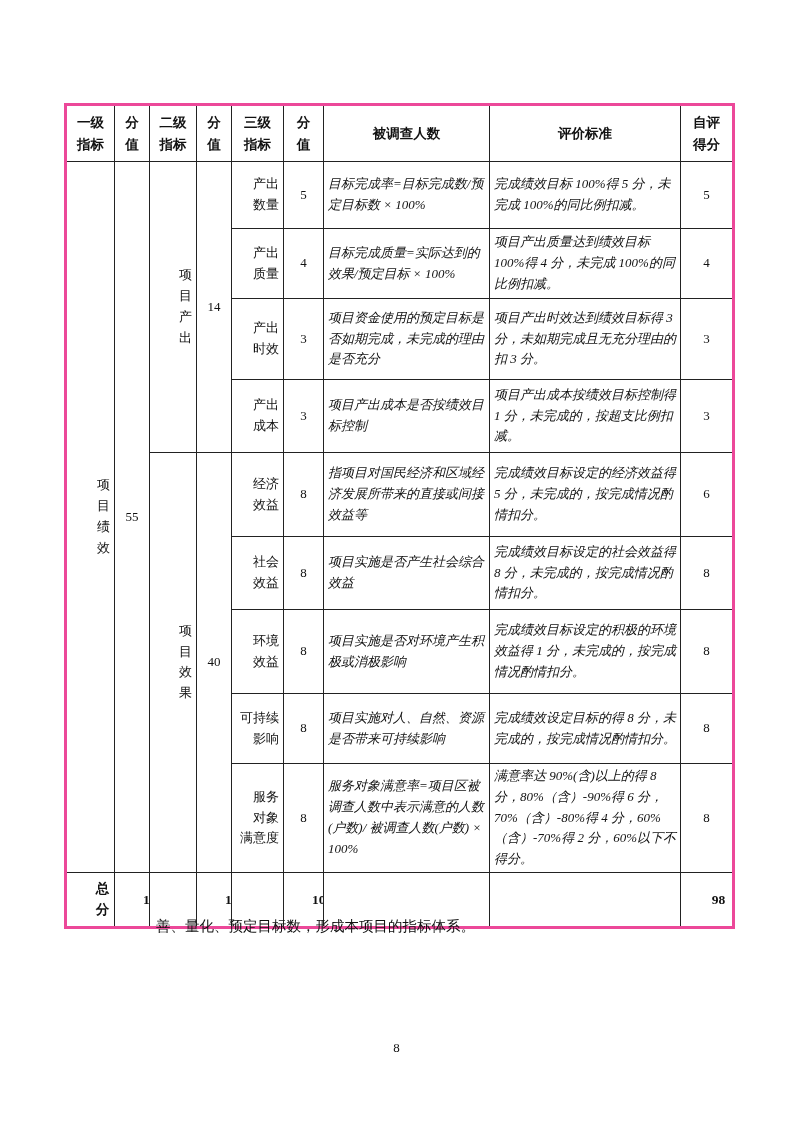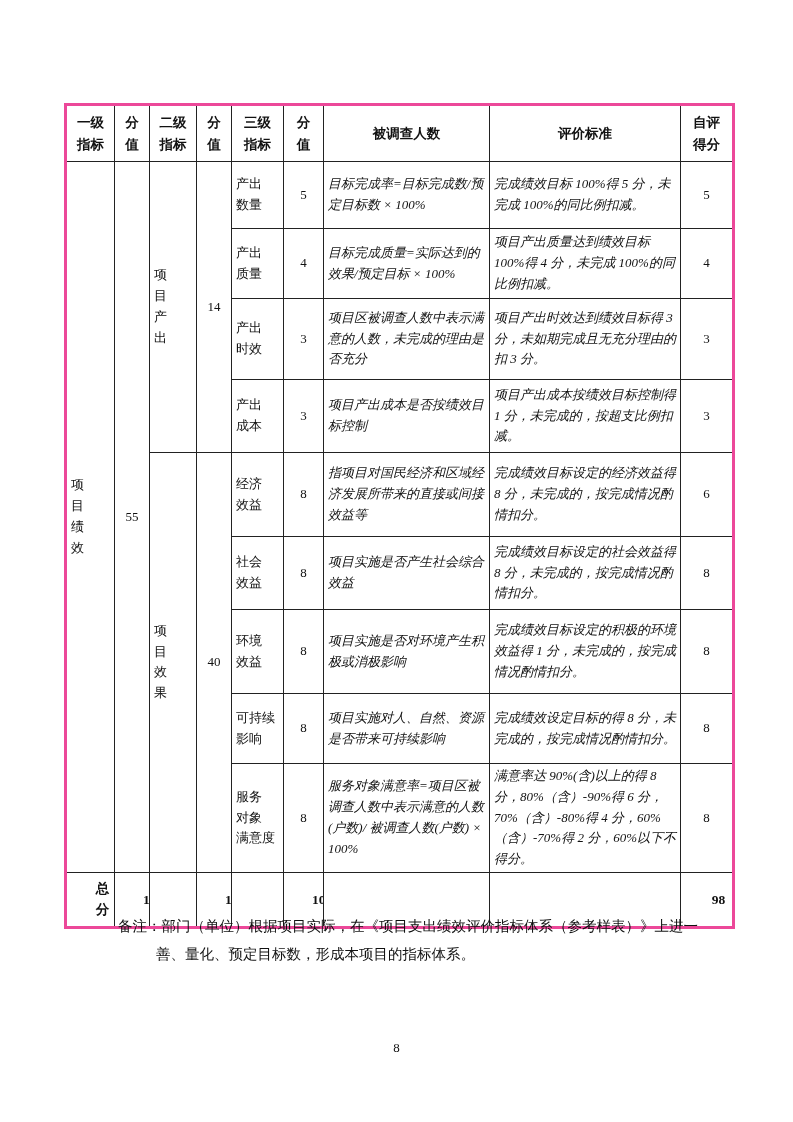--- a/index.html
+++ b/index.html
@@ -32,21 +32,21 @@
     color:#111111;
     overflow:hidden;
   }
   table.grid th {
     font-weight:bold;
     text-align:center;
     white-space:pre-line;
     font-size:13.5px;
   }
   td.c  { text-align:center; }
-  td.pre{ text-align:left; white-space:pre-line; }
+  td.pre{ text-align:right; white-space:pre-line; }
   td.txt{ text-align:left; padding:5px 9px;font-style:italic; }
   tr.total td { font-weight:bold; font-size:13.5px;padding-left:28px; }
   .notes {
     position:absolute;
     left:118px; top:912px;
     width:586px;
     font-size:14.5px;
     line-height:1.95;
     color:#111111;
   }
@@ -123,21 +123,21 @@
       <td class="c">4</td>
       <td class="txt">目标完成质量=实际达到的效果/预定目标 × 100%</td>
       <td class="txt">项目产出质量达到绩效目标 100%得 4 分，未完成 100%的同比例扣减。</td>
       <td class="c">4</td>
     </tr>
 
     <tr style="height:81px">
       <td class="pre">产出
 时效</td>
       <td class="c">3</td>
-      <td class="txt">项目区被调查人数中表示满意的人数，未完成的理由是否充分</td>
+      <td class="txt">项目资金使用的预定目标是否如期完成，未完成的理由是否充分</td>
       <td class="txt">项目产出时效达到绩效目标得 3 分，未如期完成且无充分理由的扣 3 分。</td>
       <td class="c">3</td>
     </tr>
 
     <tr style="height:73px">
       <td class="pre">产出
 成本</td>
       <td class="c">3</td>
       <td class="txt">项目产出成本是否按绩效目标控制</td>
       <td class="txt">项目产出成本按绩效目标控制得 1 分，未完成的，按超支比例扣减。</td>
@@ -147,21 +147,21 @@
     <tr style="height:84px">
       <td class="pre" rowspan="5">项
 目
 效
 果</td>
       <td class="c" rowspan="5">40</td>
       <td class="pre">经济
 效益</td>
       <td class="c">8</td>
       <td class="txt">指项目对国民经济和区域经济发展所带来的直接或间接效益等</td>
-      <td class="txt">完成绩效目标设定的经济效益得 8 分，未完成的，按完成情况酌情扣分。</td>
+      <td class="txt">完成绩效目标设定的经济效益得 5 分，未完成的，按完成情况酌情扣分。</td>
       <td class="c">6</td>
     </tr>
 
     <tr style="height:73px">
       <td class="pre">社会
 效益</td>
       <td class="c">8</td>
       <td class="txt">项目实施是否产生社会综合效益</td>
       <td class="txt">完成绩效目标设定的社会效益得 8 分，未完成的，按完成情况酌情扣分。</td>
       <td class="c">8</td>
@@ -203,19 +203,18 @@
       <td class="c"></td>
       <td class="c">100</td>
       <td class="txt"></td>
       <td class="txt"></td>
       <td class="c">98</td>
     </tr>
   </tbody>
     </table>
 
   <div class="notes">
-    <div class="ln">备注：部门（单位）根据项目实际，在《项目支出绩效评价指标体系（参考样表）》上进一</div>
     <div class="ln indent">善、量化、预定目标数，形成本项目的指标体系。</div>
   </div>
 
   <div class="pageno">8</div>
 
 </div>
 
 </body></html>

